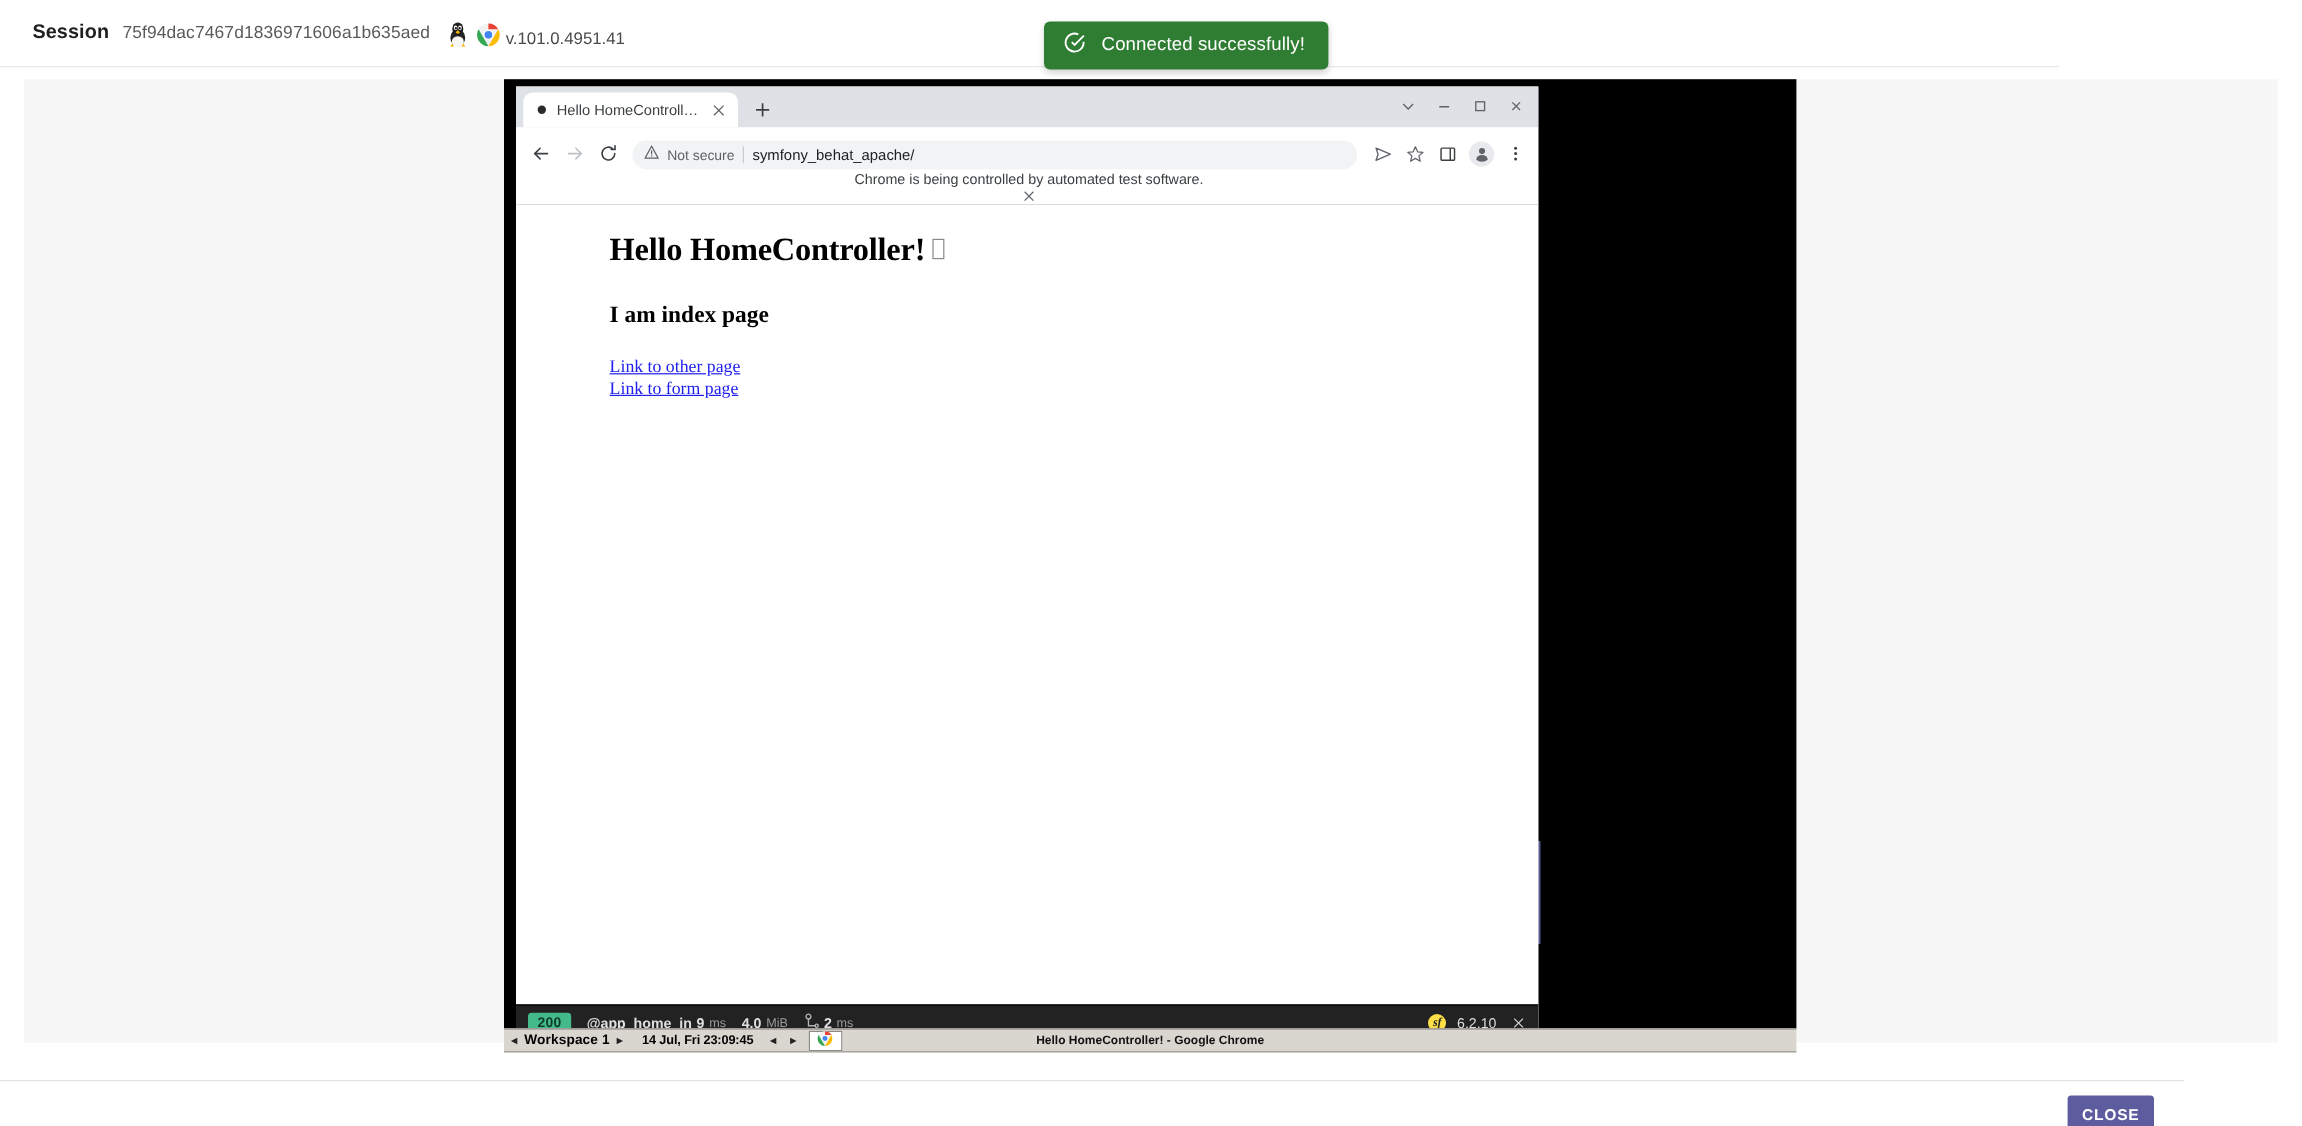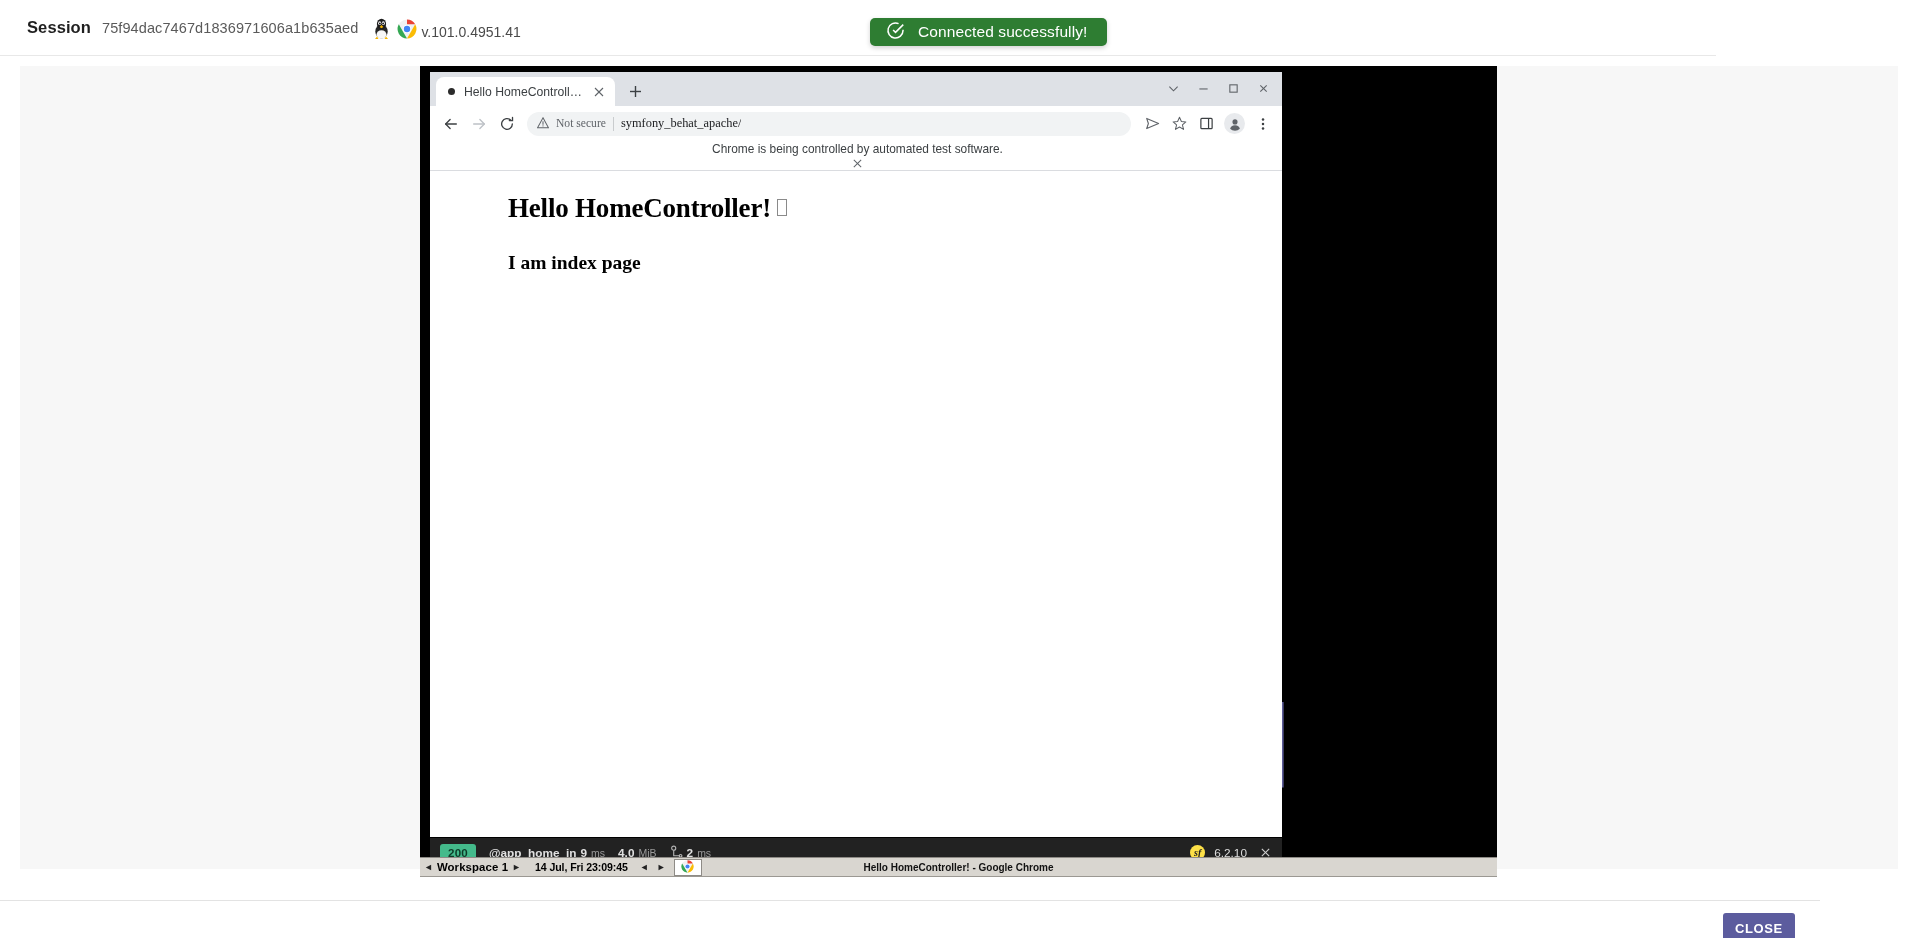--- a/index.html
+++ b/index.html
@@ -24,21 +24,21 @@
   #session-id {
     font-size: 14.5px; color: #5a5a5a; margin-left: 11px; letter-spacing: .1px;
   }
   .os-icon { margin-left: 14px; width: 19px; height: 21px; position: relative; top: 1px; }
   .browser-icon { margin-left: 6px; width: 20px; height: 20px; position: relative; top: 1px;}
   #browser-version { font-size: 14px; color: #4a4a4a; margin-left: 4px; position: relative; top: 4px;}
 
   
   #toast {
     position: absolute; left: 870px; top: 18px;
-    height: 28px; padding: 0 20px 0 16px;
+    height: 40px; padding: 0 20px 0 16px;
     background: #2e7d32;
     border-radius: 5px;
     display: flex; align-items: center; gap: 13px;
     box-shadow: 0 2px 5px rgba(0,0,0,.18);
     z-index: 50;
   }
   #toast-text { color: #ffffff; font-size: 15.5px; letter-spacing: .1px;}
 
   
   #viewer-panel {
@@ -92,23 +92,22 @@
   }
   #window-controls {
     position: absolute; right: 4px; top: 3px;
     display: flex; align-items: center; gap: 0px;
   }
   .wctl { width: 30px; height: 26px; display: flex; align-items: center; justify-content: center; }
 
   
   #toolbar {
     height: 36px; background: #ffffff;
-    display: flex; align-items: center; padding: 0 6px 0 8px; gap: 2px;
+    display: flex; align-items: flex-end; padding: 0 6px 0 8px; gap: 2px;
     border-bottom: 1px solid #ffffff;
-    font-family: Liberation Serif, serif;
   }
   .tbtn { width: 26px; height: 26px; display: flex; align-items: center; justify-content: center; flex: none;}
   #omnibox {
     flex: 1; height: 24px; background: #f1f3f4; border-radius: 13px;
     display: flex; align-items: center; padding: 0 10px; gap: 7px;
     margin: 0 6px 0 5px; min-width: 0;
   }
   #not-secure-label { font-size: 11.6px; color: #5f6368; white-space: nowrap; }
   .omni-sep { width: 1px; height: 14px; background: #c9ccce; flex: none; }
   #omnibox-url { font-size: 12.4px; color: #202124; white-space: nowrap; overflow: hidden; text-overflow: ellipsis; }
@@ -381,20 +380,24 @@
               <line x1="10" y1="2" x2="2" y2="10"></line>
           </svg>
         </span>
       </div>
 
       <div id="page-content">
         <div id="page-h1">
           <span>Hello HomeController!</span><span class="tofu"></span>
         </div>
         <div id="page-h2">I am index page</div>
+        <div id="page-links">
+          <a href="#" class="page-link">Link to other page</a>
+          <a href="#" class="page-link">Link to form page</a>
+        </div>
       </div>
 
       <div id="debug-toolbar">
         <span id="status-badge">200</span>
         <span class="dbg-item">
           <span class="dbg-main">@app_home_in</span>
           <span class="dbg-main">9</span>
           <span class="dbg-unit">ms</span>
         </span>
         <span class="dbg-item">

